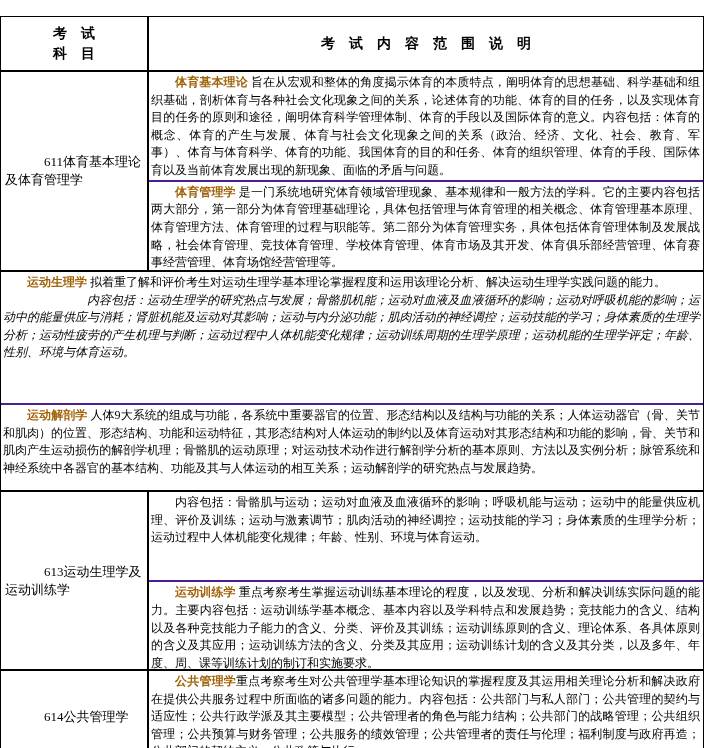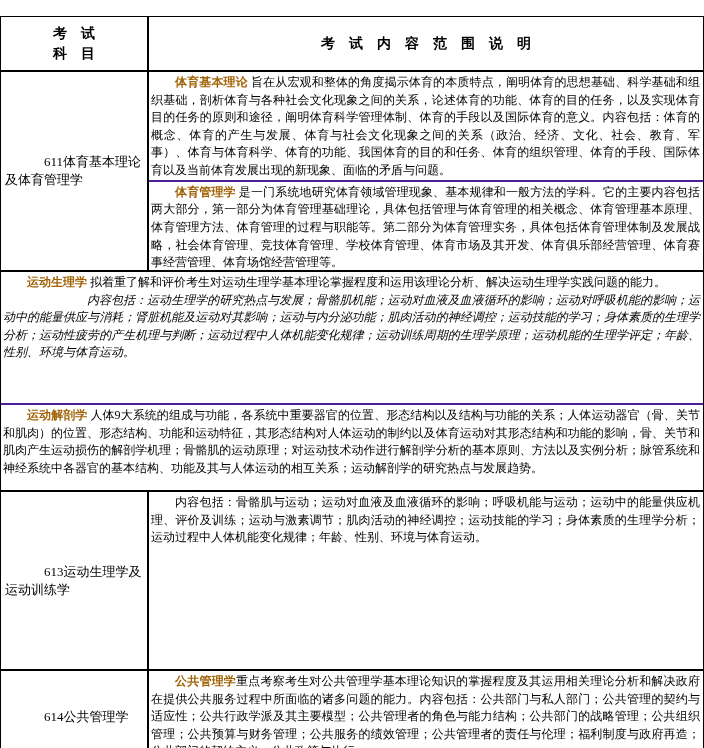--- a/index.html
+++ b/index.html
@@ -98,20 +98,23 @@
   </div>
 
   <div class="row" style="height:179px">
     <div class="cell left">
       <div class="subject-wrap">613运动生理学及运动训练学</div>
     </div>
     <div class="cell right">
       <div class="section" style="height:92px">
         <p class="para indent-2">内容包括：骨骼肌与运动；运动对血液及血液循环的影响；呼吸机能与运动；运动中的能量供应机理、评价及训练；运动与激素调节；肌肉活动的神经调控；运动技能的学习；身体素质的生理学分析；运动过程中人体机能变化规律；年龄、性别、环境与体育运动。</p>
       </div>
+      <div class="section fill">
+        <p class="para"><span class="sec-title">运动训练学</span><span> 重点考察考生掌握运动训练基本理论的程度，以及发现、分析和解决训练实际问题的能力。主要内容包括：运动训练学基本概念、基本内容以及学科特点和发展趋势；竞技能力的含义、结构以及各种竞技能力子能力的含义、分类、评价及其训练；运动训练原则的含义、理论体系、各具体原则的含义及其应用；运动训练方法的含义、分类及其应用；运动训练计划的含义及其分类，以及多年、年度、周、课等训练计划的制订和实施要求。</span></p>
+      </div>
     </div>
   </div>
 
   <div class="row" style="flex:1 1 auto">
     <div class="cell left">
       <div class="subject-wrap">614公共管理学</div>
     </div>
     <div class="cell right">
       <div class="section fill">
         <p class="para"><span class="sec-title">公共管理学</span><span>重点考察考生对公共管理学基本理论知识的掌握程度及其运用相关理论分析和解决政府在提供公共服务过程中所面临的诸多问题的能力。内容包括：公共部门与私人部门；公共管理的契约与适应性；公共行政学派及其主要模型；公共管理者的角色与能力结构；公共部门的战略管理；公共组织管理；公共预算与财务管理；公共服务的绩效管理；公共管理者的责任与伦理；福利制度与政府再造；公共部门的契约主义；公共政策与执行。</span></p>

